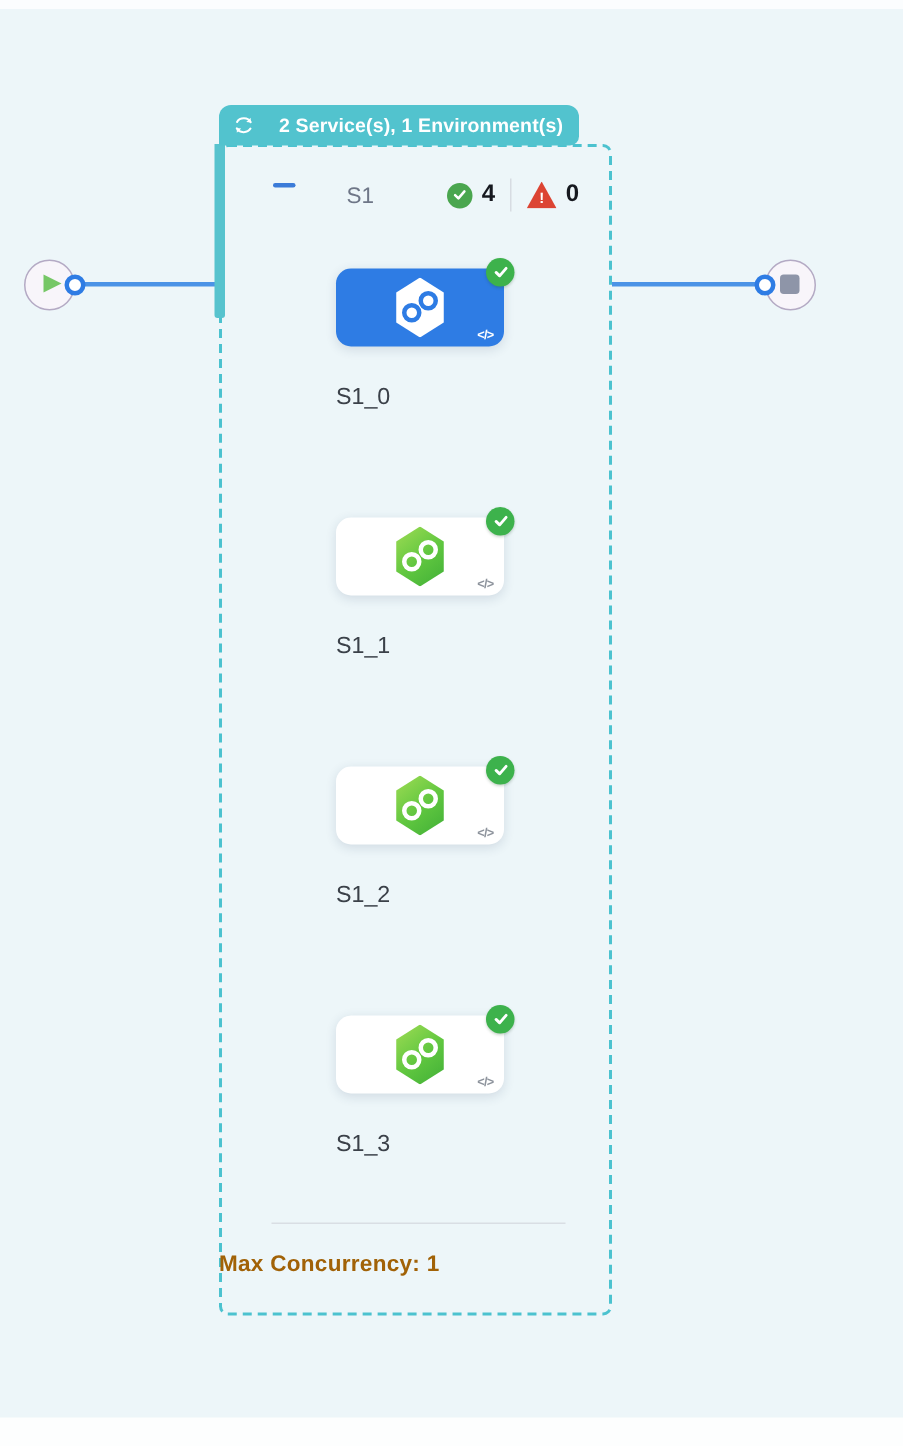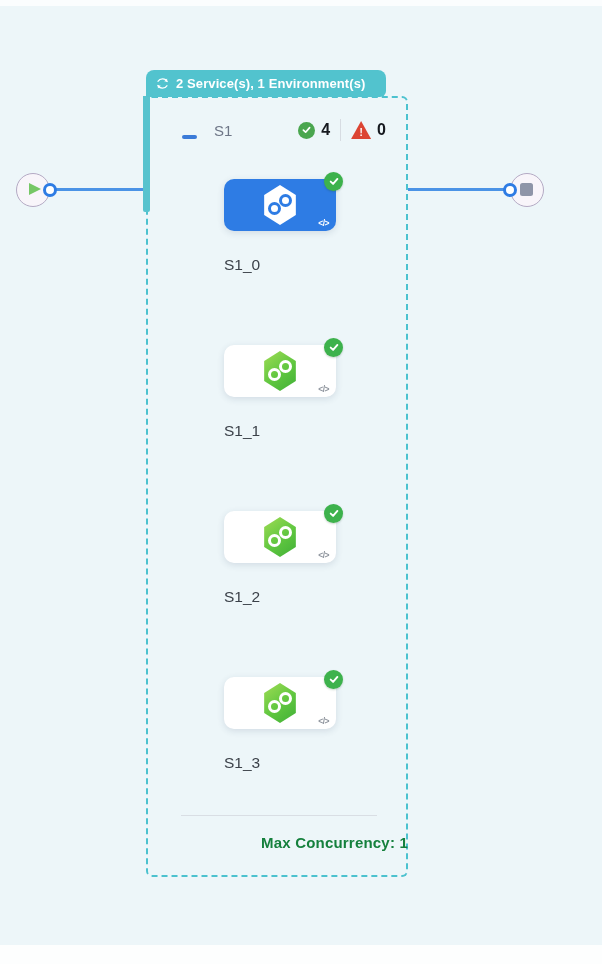--- a/index.html
+++ b/index.html
@@ -56,21 +56,21 @@
   .ring-left  { left: 43px; }
   .ring-right { left: 503px; }
 
   
   .summary-badge {
     position: absolute; left: 146px; top: 70px;
     width: 240px; height: 27px;
     background: #52c3ce;
     border-radius: 8px 8px 6px 0;
     display: flex; align-items: center;
-    padding-left: 9px; gap: 6px;
+    padding-left: 9px; gap: 16px;
     z-index: 4;
     cursor: pointer;
   }
   .summary-badge .label {
     color: #ffffff; font-size: 13px; font-weight: 700; letter-spacing: 0.1px;
     white-space: nowrap;
   }
 
   
   .stage-container {
@@ -89,21 +89,21 @@
   }
 
   
   .stage-header {
     position: absolute; left: 146px; top: 115px;
     width: 262px; height: 30px;
     display: flex; align-items: center; justify-content: space-between;
     padding: 0 22px 0 36px;
     z-index: 5;
   }
-  .stage-header .left-group { display: flex; align-items: flex-end; gap: 17px; }
+  .stage-header .left-group { display: flex; align-items: flex-start; gap: 34px; }
   .minus-icon {
     display: inline-block;
     width: 15px; height: 3.5px;
     background: #3b7bd8; border-radius: 2px;
     cursor: pointer;
   }
   .stage-name { font-size: 15px; color: #6e7687; font-weight: 500; }
   .status-group { display: flex; align-items: center; }
   .check-circle {
     width: 17px; height: 17px; border-radius: 50%;
@@ -173,22 +173,22 @@
     font-size: 15.5px; color: #3b4149; font-weight: 400;
   }
 
   
   .footer-divider {
     position: absolute; left: 181px; top: 815px;
     width: 196px; height: 1px; background: #d9dee4; z-index: 5;
   }
   .footer-label {
     position: absolute; left: 146px; top: 834px; width: 262px;
-    text-align: right;
-    font-size: 15px; font-weight: 700; color: #15803d; letter-spacing: 0.2px;
+    text-align: left;
+    font-size: 15px; font-weight: 700; color: #a16207; letter-spacing: 0.2px;
     z-index: 5;
   }
 </style>
 </head>
 <body>
 
 <div class="canvas">
   <div class="strip-top"></div>
   <div class="strip-bottom"></div>
 

